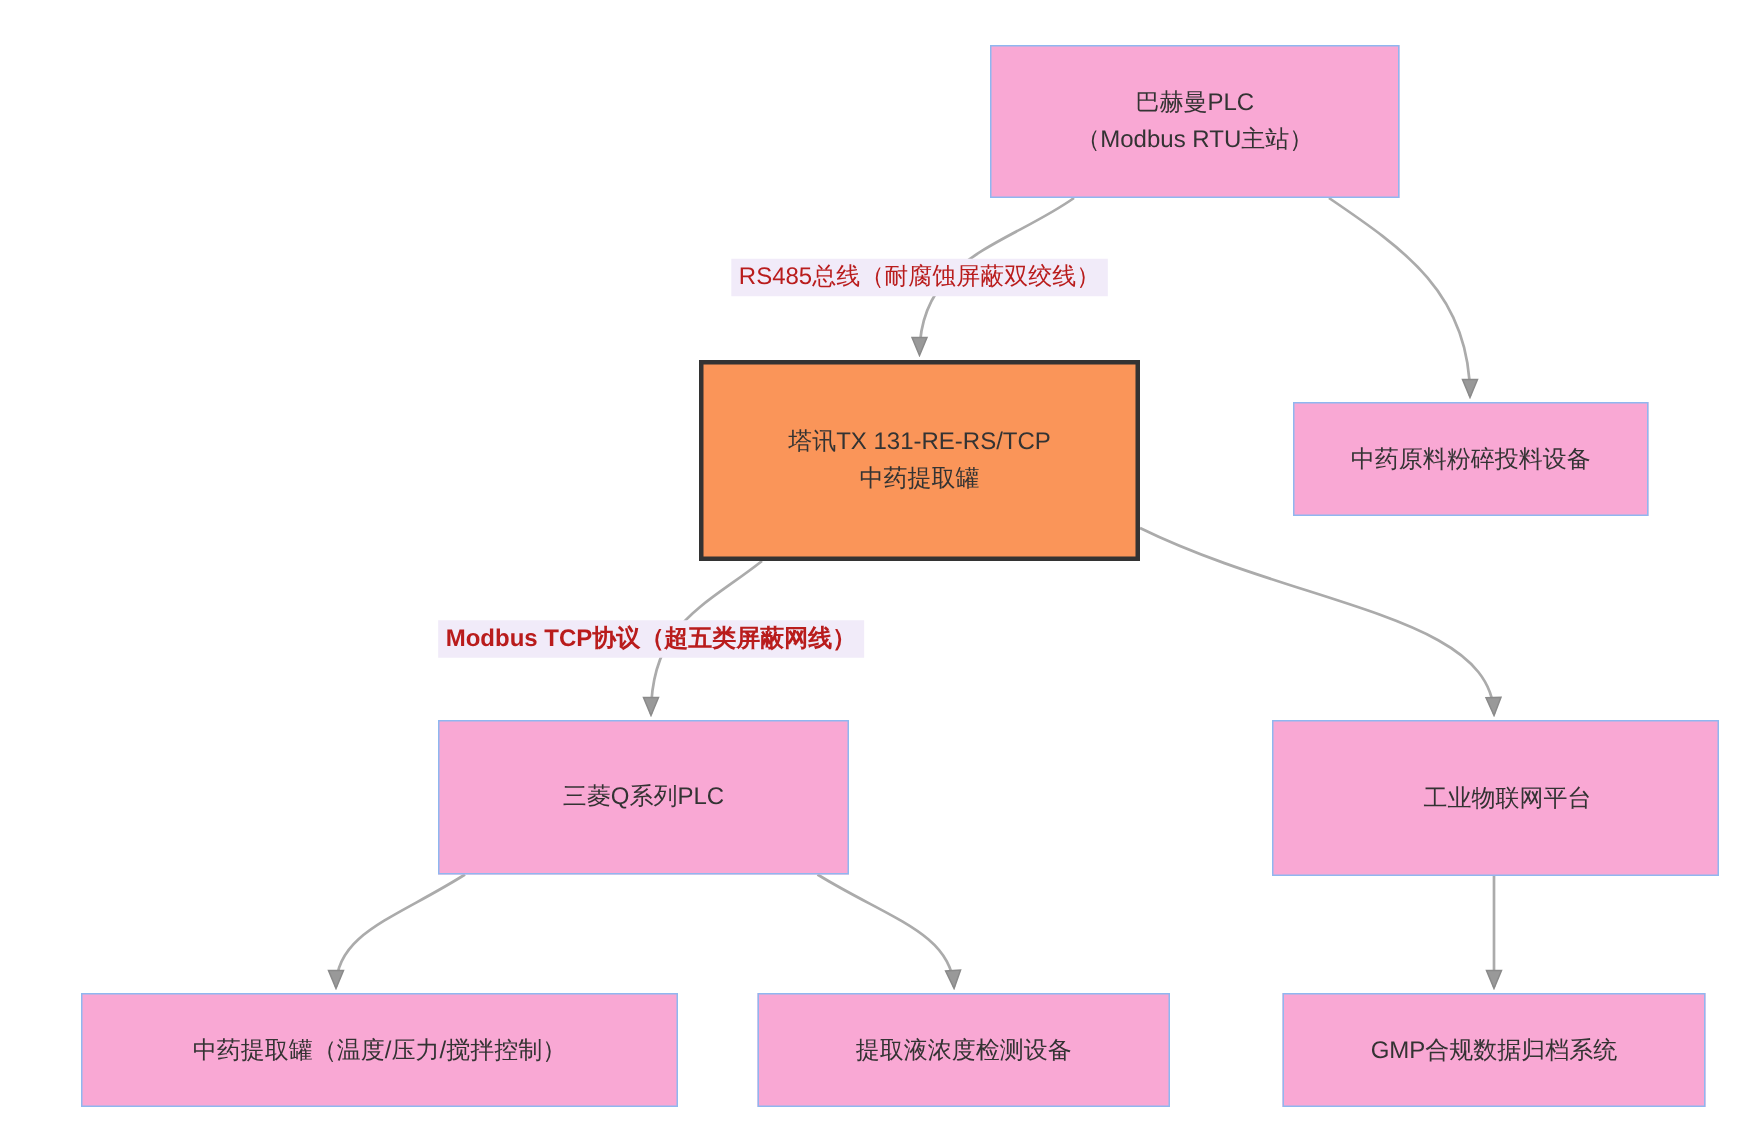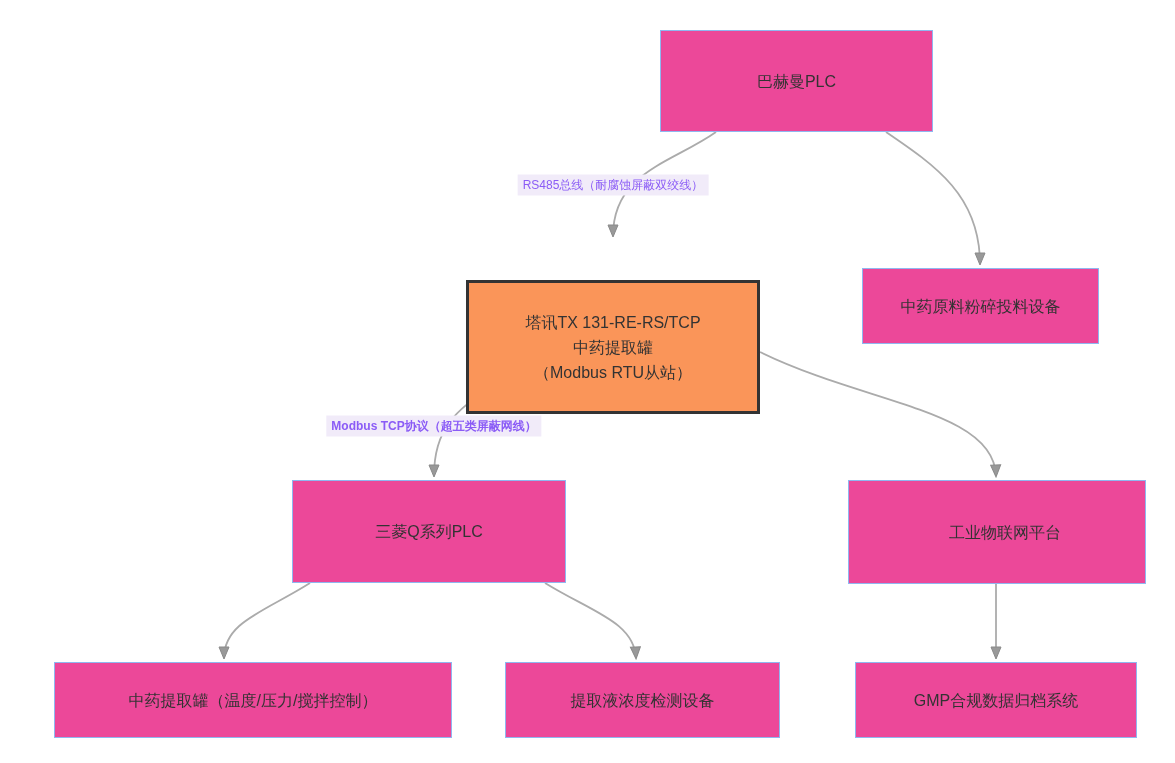--- a/index.html
+++ b/index.html
@@ -22,52 +22,51 @@
     width: 1175px; height: 763px;
   }
   .edge {
     fill: none;
     stroke: #ABABAB;
     stroke-width: 1.8px;
   }
   .node {
     position: absolute;
     box-sizing: border-box;
-    background: #ec4899;
+    background: #f9a8d4;
     border: 1.5px solid #8FB7F0;
     display: flex;
     flex-direction: column;
     align-items: center;
     justify-content: center;
     text-align: center;
     font-size: 16px;
     line-height: 25px;
     color: #333333;
   }
   .node.gateway {
     background: #FA9559;
     border: 3px solid #333333;
-    margin-top: 40px;
   }
   .n-bachmann      { left: 660px; top: 30px;  width: 273px; height: 102px; }
   .n-gateway       { left: 466px; top: 240px; width: 294px; height: 134px; }
   .n-crusher       { left: 838px; top: 268px; width: 237px; height: 76px; margin-left: 24px; }
   .n-mitsubishi    { left: 292px; top: 480px; width: 274px; height: 103px; text-align: right; }
   .n-iiot          { left: 848px; top: 480px; width: 298px; height: 104px; padding-left: 16px; }
   .n-extractor     { left: 27px;  top: 662px; width: 398px; height: 76px; margin-left: 27px; }
   .n-concentration { left: 505px; top: 662px; width: 275px; height: 76px; }
   .n-gmp           { left: 855px; top: 662px; width: 282px; height: 76px; }
   .edge-label {
     position: absolute;
     transform: translate(-50%, -50%);
     background: #F1EBF9;
     padding: 2px 5px;
-    font-size: 12px;
+    font-size: 16px;
     white-space: nowrap;
-    color: #8b5cf6;
+    color: #b91c1c;
   }
   .l-rs485 { left: 613px; top: 185px; }
   .l-tcp   { left: 434px; top: 426px; font-weight: bold; }
 </style>
 </head>
 <body>
 
 <div class="canvas">
 
   <svg class="edges" viewBox="0 0 1175 763">
@@ -83,26 +82,26 @@
     <path class="edge" d="M 310 583 C 264 612, 224 622, 224 658" marker-end="url(#arrow)"></path>
     <path class="edge" d="M 545 583 C 592 612, 634 622, 636 658" marker-end="url(#arrow)"></path>
     <path class="edge" d="M 996 584 L 996 658" marker-end="url(#arrow)"></path>
   </svg>
 
   <div class="edge-label l-rs485">RS485总线（耐腐蚀屏蔽双绞线）</div>
   <div class="edge-label l-tcp">Modbus TCP协议（超五类屏蔽网线）</div>
 
   <div class="node n-bachmann">
     <span>巴赫曼PLC</span>
+    <span>（Modbus RTU主站）</span>
   </div>
 
   <div class="node gateway n-gateway">
     <span>塔讯TX 131-RE-RS/TCP</span>
     <span>中药提取罐</span>
-    <span>（Modbus RTU从站）</span>
   </div>
 
   <div class="node n-crusher">
     <span>中药原料粉碎投料设备</span>
   </div>
 
   <div class="node n-mitsubishi">
     <span>三菱Q系列PLC</span>
   </div>
 

